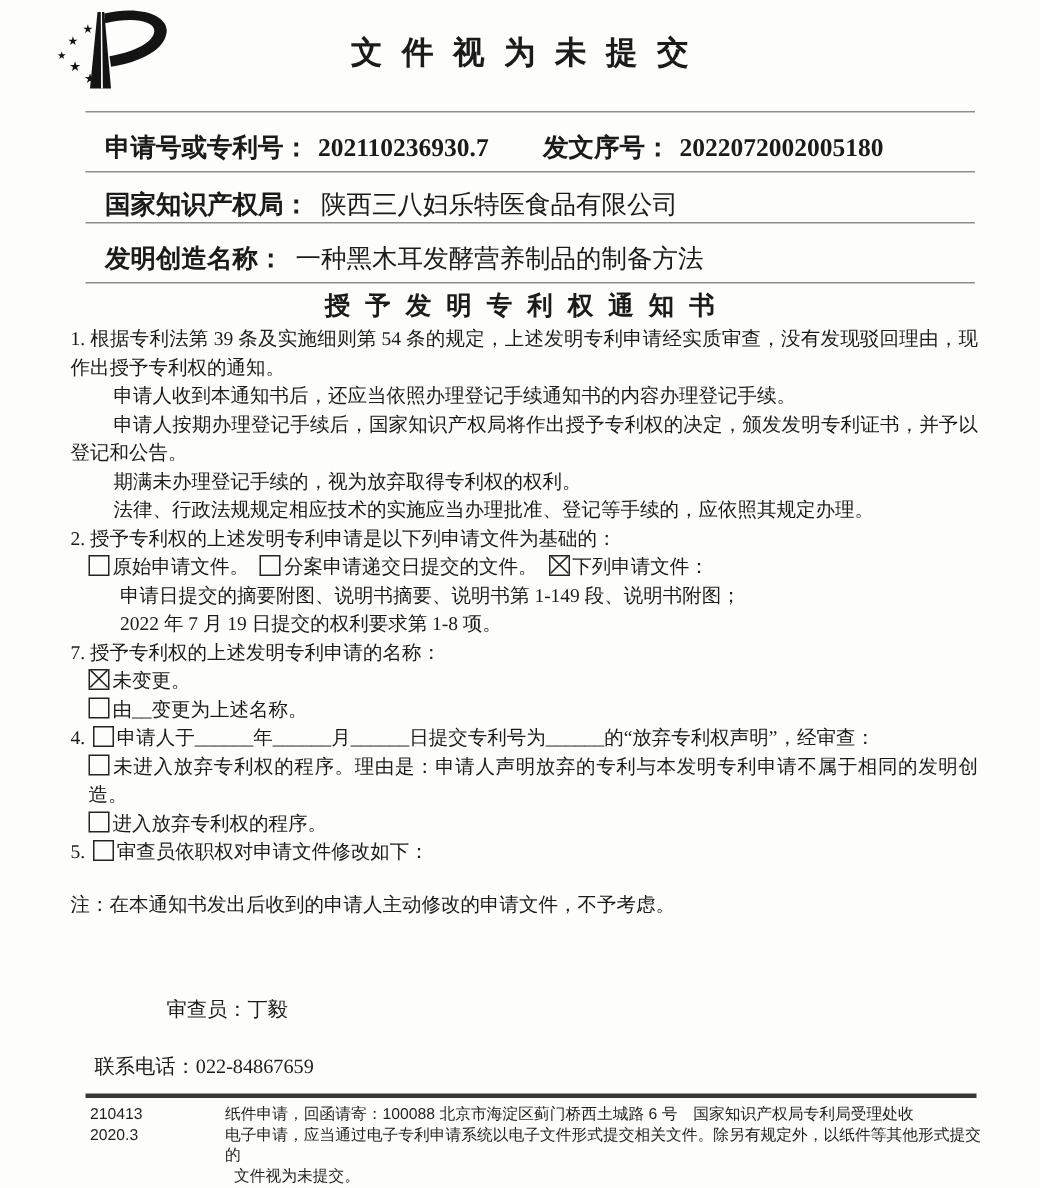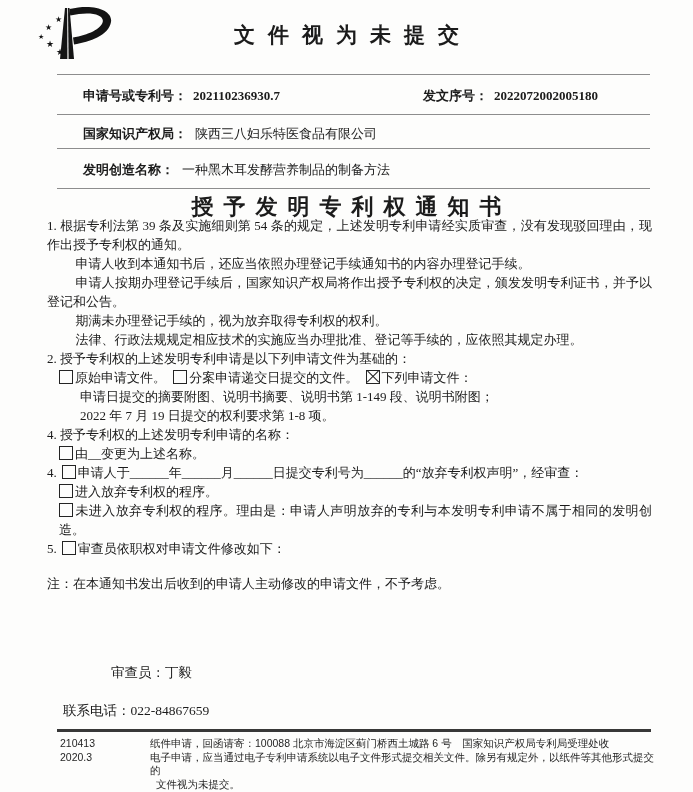--- a/index.html
+++ b/index.html
@@ -10,30 +10,30 @@
   }
   
   .logo { position:absolute; left:33px; top:5px; width:88px; height:58px; }
   .agency {
     position:absolute; top:21px; left:0; right:0; text-align:center;
     font-size:21px; font-weight:bold; letter-spacing:13px; text-indent:13px;
   }
   
   .rule { position:absolute; left:57px; right:43px; border-top:1.6px solid #8d8d8d; }
   .rule-1 { top:74px; } .rule-2 { top:114px; } .rule-3 { top:148px; } .rule-4 { top:188px; }
-  .meta-row { position:absolute; left:63px; right:45px; font-size:13px; white-space:nowrap;padding-left:20px; }
+  .meta-row { position:absolute; left:50px; right:45px; font-size:17px; white-space:nowrap;padding-left:20px; }
   .meta-1 { top:87px; } .meta-2 { top:125px; } .meta-3 { top:161px; }
   .meta-row .label { font-weight:bold; }
   .meta-row .num  { font-weight:bold; margin-left:6px; }
   .meta-row .txt  { margin-left:8px; }
-  .serial-group { position:absolute; left:312px; top:0;margin-left:48px; }
+  .serial-group { position:absolute; left:312px; top:0; }
   
   .doc-title {
     position:absolute; top:192px; left:0; right:0; text-align:center;
-    font-size:22px; font-weight:bold; letter-spacing:10px; text-indent:10px;
+    font-size:17px; font-weight:bold; letter-spacing:10px; text-indent:10px;
   }
   .body-block {
     position:absolute; top:216px; left:47px; width:605px;
     font-size:13px; line-height:19px; text-align:justify;
   }
   .body-block p { margin:0; }
   .para-indent { text-indent:2.2em; }
   .indent-1 { padding-left:12px; }
   .indent-2 { padding-left:33px; }
   .note { margin-top:16px !important; }
@@ -113,26 +113,27 @@
 
     <p>2. 授予专利权的上述发明专利申请是以下列申请文件为基础的：</p>
     <p class="indent-1">
       <span class="opt"><span class="checkbox"></span><span>原始申请文件。</span></span>
       <span class="opt"><span class="checkbox"></span><span>分案申请递交日提交的文件。</span></span>
       <span class="opt"><span class="checkbox checked"></span><span>下列申请文件：</span></span>
     </p>
     <p class="indent-2">申请日提交的摘要附图、说明书摘要、说明书第 1-149 段、说明书附图；</p>
     <p class="indent-2">2022 年 7 月 19 日提交的权利要求第 1-8 项。</p>
 
-    <p>4. 授予专利权的上述发明专利申请的名称：</p>
+    <p>7. 授予专利权的上述发明专利申请的名称：</p>
+    <p class="indent-1"><span class="checkbox checked"></span><span>未变更。</span></p>
     <p class="indent-1"><span class="checkbox"></span><span>由__变更为上述名称。</span></p>
 
     <p><span class="num-prefix">4.</span><span class="checkbox"></span><span>申请人于______年______月______日提交专利号为______的“放弃专利权声明”，经审查：</span></p>
+    <p class="indent-1"><span class="checkbox"></span><span>未进入放弃专利权的程序。理由是：申请人声明放弃的专利与本发明专利申请不属于相同的发明创造。</span></p>
     <p class="indent-1"><span class="checkbox"></span><span>进入放弃专利权的程序。</span></p>
-    <p class="indent-1"><span class="checkbox"></span><span>未进入放弃专利权的程序。理由是：申请人声明放弃的专利与本发明专利申请不属于相同的发明创造。</span></p>
 
     <p><span class="num-prefix">5.</span><span class="checkbox"></span><span>审查员依职权对申请文件修改如下：</span></p>
 
     <p class="note">注：在本通知书发出后收到的申请人主动修改的申请文件，不予考虑。</p>
   </div>
 
   <div class="signoff examiner">
     <span>审查员：</span><span>丁毅</span>
   </div>
   <div class="signoff phone">

